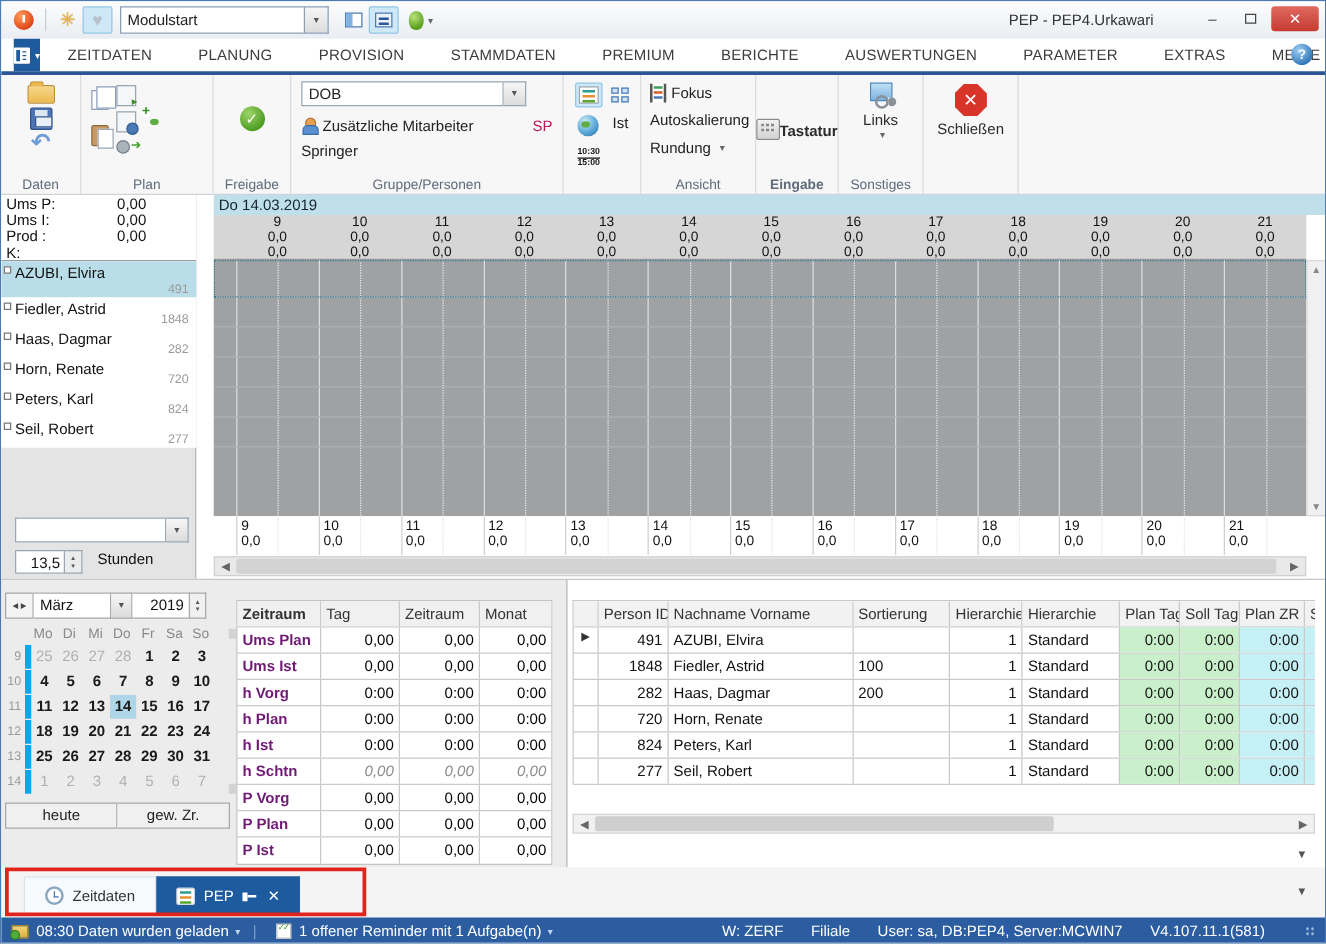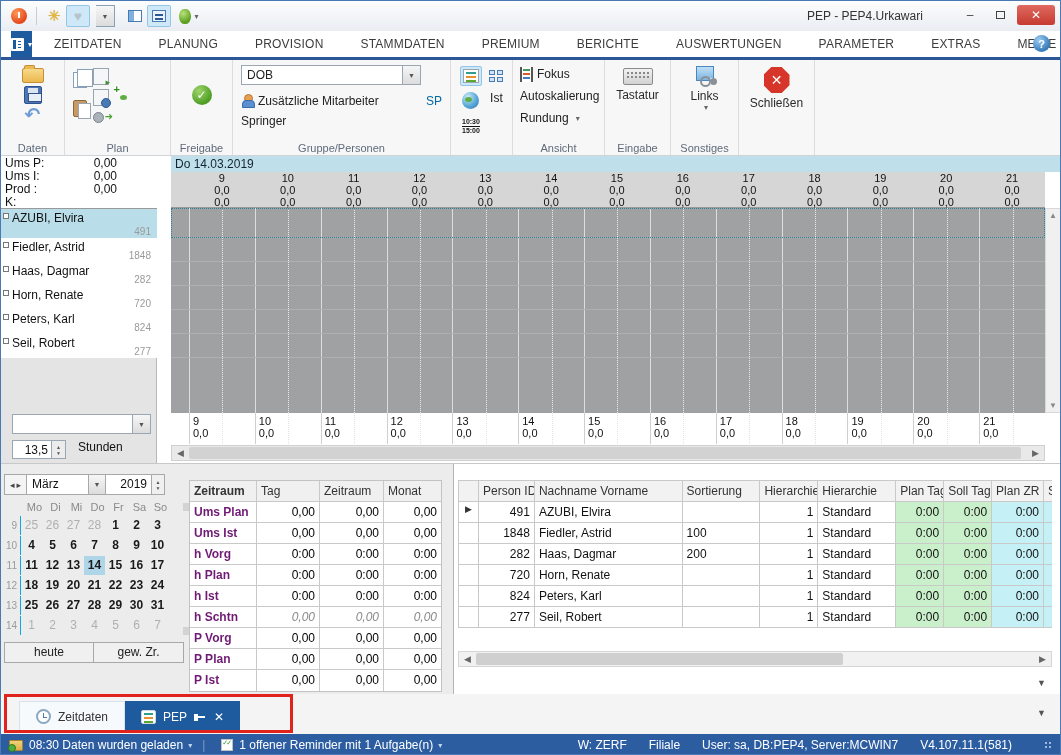--- a/index.html
+++ b/index.html
@@ -86,21 +86,21 @@
             color:#fff;font-size:12px;font-weight:bold;display:flex;align-items:center;justify-content:center;margin-bottom:14px;}
   .g-gruppe{width:218px;padding:5px 8px 16px 8px;font-size:12px;color:#222;}
   .gp-combo{display:flex;margin-bottom:6px;}
   .gp-combo .box{width:162px;height:20px;background:#fff;border:1px solid #9aa6b2;display:flex;align-items:center;padding-left:5px;}
   .gp-combo .drop{width:18px;height:20px;border:1px solid #9aa6b2;border-left:none;background:linear-gradient(#f6f6f6,#dcdcdc);
                   display:flex;align-items:center;justify-content:center;font-size:7px;color:#555;}
   .gp-row{display:flex;align-items:center;gap:5px;height:20px;}
   .ic-person{width:12px;height:14px;position:relative;}
   .ic-person::before{content:"";position:absolute;left:3px;top:0;width:7px;height:7px;border-radius:50%;background:#e8a050;border:1px solid #b5753a;}
   .ic-person::after{content:"";position:absolute;left:1px;bottom:0;width:11px;height:6px;border-radius:4px 4px 0 0;background:#5a8fd0;border:1px solid #3c6ca8;}
-  .sp-right{margin-left:auto;color:#0369a1;}
+  .sp-right{margin-left:auto;color:#be185d;}
   .g-view{width:62px;display:flex;gap:6px;padding:6px 0 16px 8px;}
   .view-colA{display:flex;flex-direction:column;gap:3px;align-items:center;}
   .icbtn{padding:2px;border:1px solid transparent;border-radius:2px;display:flex;align-items:center;justify-content:center;}
   .icbtn.sel{background:#cde9f8;border-color:#92c5e8;}
   .ic-gantt-color{width:16px;height:14px;background:#fff;border:1px solid #9aa4ae;position:relative;}
   .ic-gantt-color::before{content:"";position:absolute;left:2px;top:2px;width:10px;height:2px;background:#2f9e8f;
         box-shadow:0 4px 0 #e89030,0 8px 0 #5aa832;}
   .ic-timetxt{font-size:7px;font-weight:bold;line-height:7px;color:#111;text-align:center;}
   .ic-timetxt .t1{border-bottom:1px solid #111;padding-bottom:1px;}
   .view-colB{display:flex;flex-direction:column;align-items:center;gap:8px;padding-top:4px;}
@@ -116,21 +116,21 @@
   .gantt-bars i{position:absolute;height:3px;background:linear-gradient(#8fd25f,#4a9e1e);border:1px solid #2d7d12;}
   .gantt-bars i:nth-child(1){left:0;top:0;width:16px;}
   .gantt-bars i:nth-child(2){left:3px;top:5px;width:10px;}
   .gantt-bars i:nth-child(3){left:6px;top:10px;width:12px;}
   .sort-row2{display:flex;align-items:flex-start;gap:8px;margin-top:5px;}
   .ic-hourglass{width:11px;height:13px;position:relative;}
   .ic-hourglass::before{content:"";position:absolute;left:0;top:0;width:0;height:0;border-left:5px solid transparent;border-right:5px solid transparent;border-top:6px solid #c9a268;}
   .ic-hourglass::after{content:"";position:absolute;left:0;bottom:0;width:0;height:0;border-left:5px solid transparent;border-right:5px solid transparent;border-bottom:6px solid #8a5f2a;}
   .hakdob{font-size:7px;font-weight:bold;line-height:8px;color:#111;width:22px;text-align:center;margin-top:5px;}
   .hakdob .t1{border-bottom:1px solid #111;}
-  .g-eingabe{width:66px;display:flex;flex-direction:column;align-items:center;padding-top:8px;}
+  .g-eingabe{width:66px;display:flex;flex-direction:row;align-items:center;padding-top:8px;font-weight:bold;}
   .ic-keyboard{width:30px;height:17px;background:linear-gradient(#f2f2f2,#d2d2d2);border:1px solid #8a8a8a;border-radius:2px;position:relative;}
   .ic-keyboard::before{content:"";position:absolute;left:3px;top:3px;right:3px;height:2px;
         background:repeating-linear-gradient(90deg,#888 0 2px,transparent 2px 4px);box-shadow:0 4px 0 0 #0000;border:0;}
   .ic-keyboard::after{content:"";position:absolute;left:3px;top:7px;right:3px;height:2px;background:repeating-linear-gradient(90deg,#888 0 2px,transparent 2px 4px);}
   .g-sonst{width:68px;display:flex;flex-direction:column;align-items:center;padding-top:6px;}
   .ic-cube{width:22px;height:20px;position:relative;}
   .ic-cube::before{content:"";position:absolute;left:2px;top:0;width:16px;height:13px;background:linear-gradient(#bfe0f5,#7db4e0);border:1px solid #4a86c0;}
   .ic-cube::after{content:"";position:absolute;left:6px;bottom:-1px;width:7px;height:7px;border:2px solid #8a9098;border-radius:50%;box-shadow:8px 0 0 -2px #8a9098,6px 0 0 -2px #fff;}
   .g-close{width:76px;display:flex;flex-direction:column;align-items:center;padding-top:7px;border-right:1px solid #dcdcdc;}
   .ic-stop{width:26px;height:26px;background:#d8352a;clip-path:polygon(30% 0,70% 0,100% 30%,100% 70%,70% 100%,30% 100%,0 70%,0 30%);
@@ -189,21 +189,21 @@
   .cal-month{display:flex;}
   .cal-month .box{width:62px;height:21px;background:#fff;border:1px solid #a8a8a8;border-left:none;font-size:12px;color:#111;padding:2px 0 0 5px;}
   .cal-month .drop{width:17px;height:21px;border:1px solid #a8a8a8;border-left:none;background:linear-gradient(#f6f6f6,#dcdcdc);display:flex;align-items:center;justify-content:center;font-size:7px;color:#555;}
   .cal-year{width:46px;height:21px;background:#fff;border:1px solid #a8a8a8;border-left:none;font-size:12px;color:#111;text-align:right;padding:2px 4px 0 0;}
   .cal-yspin{width:13px;height:21px;border:1px solid #a8a8a8;border-left:none;background:#f0f0f0;display:flex;flex-direction:column;align-items:center;justify-content:center;font-size:5px;line-height:6px;color:#555;}
   #cal-weekdays{display:flex;margin-left:20px;margin-top:6px;}
   .cal-wd{width:21px;text-align:center;font-size:11px;color:#8a8a8a;}
   #cal-weeks{margin-top:2px;}
   .cal-week{display:flex;align-items:center;height:20px;}
   .cal-wn{width:16px;text-align:right;font-size:10px;color:#9a9a9a;padding-right:3px;}
-  .cal-days-border{border-left:1px solid #0ea5e9;display:flex;}
+  .cal-days-border{border-left:5px solid #0ea5e9;display:flex;}
   .cal-week:first-child .cal-days-border{border-top:1px solid #9a9a9a;}
   .cal-day{width:21px;text-align:center;font-size:12px;font-weight:bold;color:#1a1a1a;line-height:19px;}
   .cal-day.muted{color:#b0b0b0;font-weight:normal;}
   .cal-day.selected{background:#aed6e8;}
   .cal-btns{display:flex;margin-top:7px;}
   .cal-btn{width:90px;height:21px;background:#f0f0f0;border:1px solid #a8a8a8;font-size:12px;color:#222;text-align:center;line-height:19px;}
   .cal-btn + .cal-btn{border-left:none;}
   .cal-sq{position:absolute;right:-6px;width:8px;height:8px;background:#d3d3d3;}
 
   .summary{position:absolute;left:188px;top:16px;width:253px;background:#fff;border:1px solid #c3c3c3;font-size:12px;}
@@ -280,20 +280,21 @@
         <span class="ic-clockapp"></span>
       </span>
     <span class="qsep"></span>
     <span class="qbtn">
         <span class="ic-aster">✳</span>
       </span>
     <span class="qbtn hl">
         <span class="ic-heart">♥</span>
       </span>
     <span class="qcombo">
+      <span class="box">Modulstart</span>
       <span class="drop">▼</span>
     </span>
     <span class="qbtn" style="margin-left:8px">
         <span class="ic-layout"></span>
       </span>
     <span class="qbtn hl">
         <span class="ic-lines"></span>
       </span>
     <span class="qbtn" style="margin-left:6px">
         <span class="ic-bug"></span>

